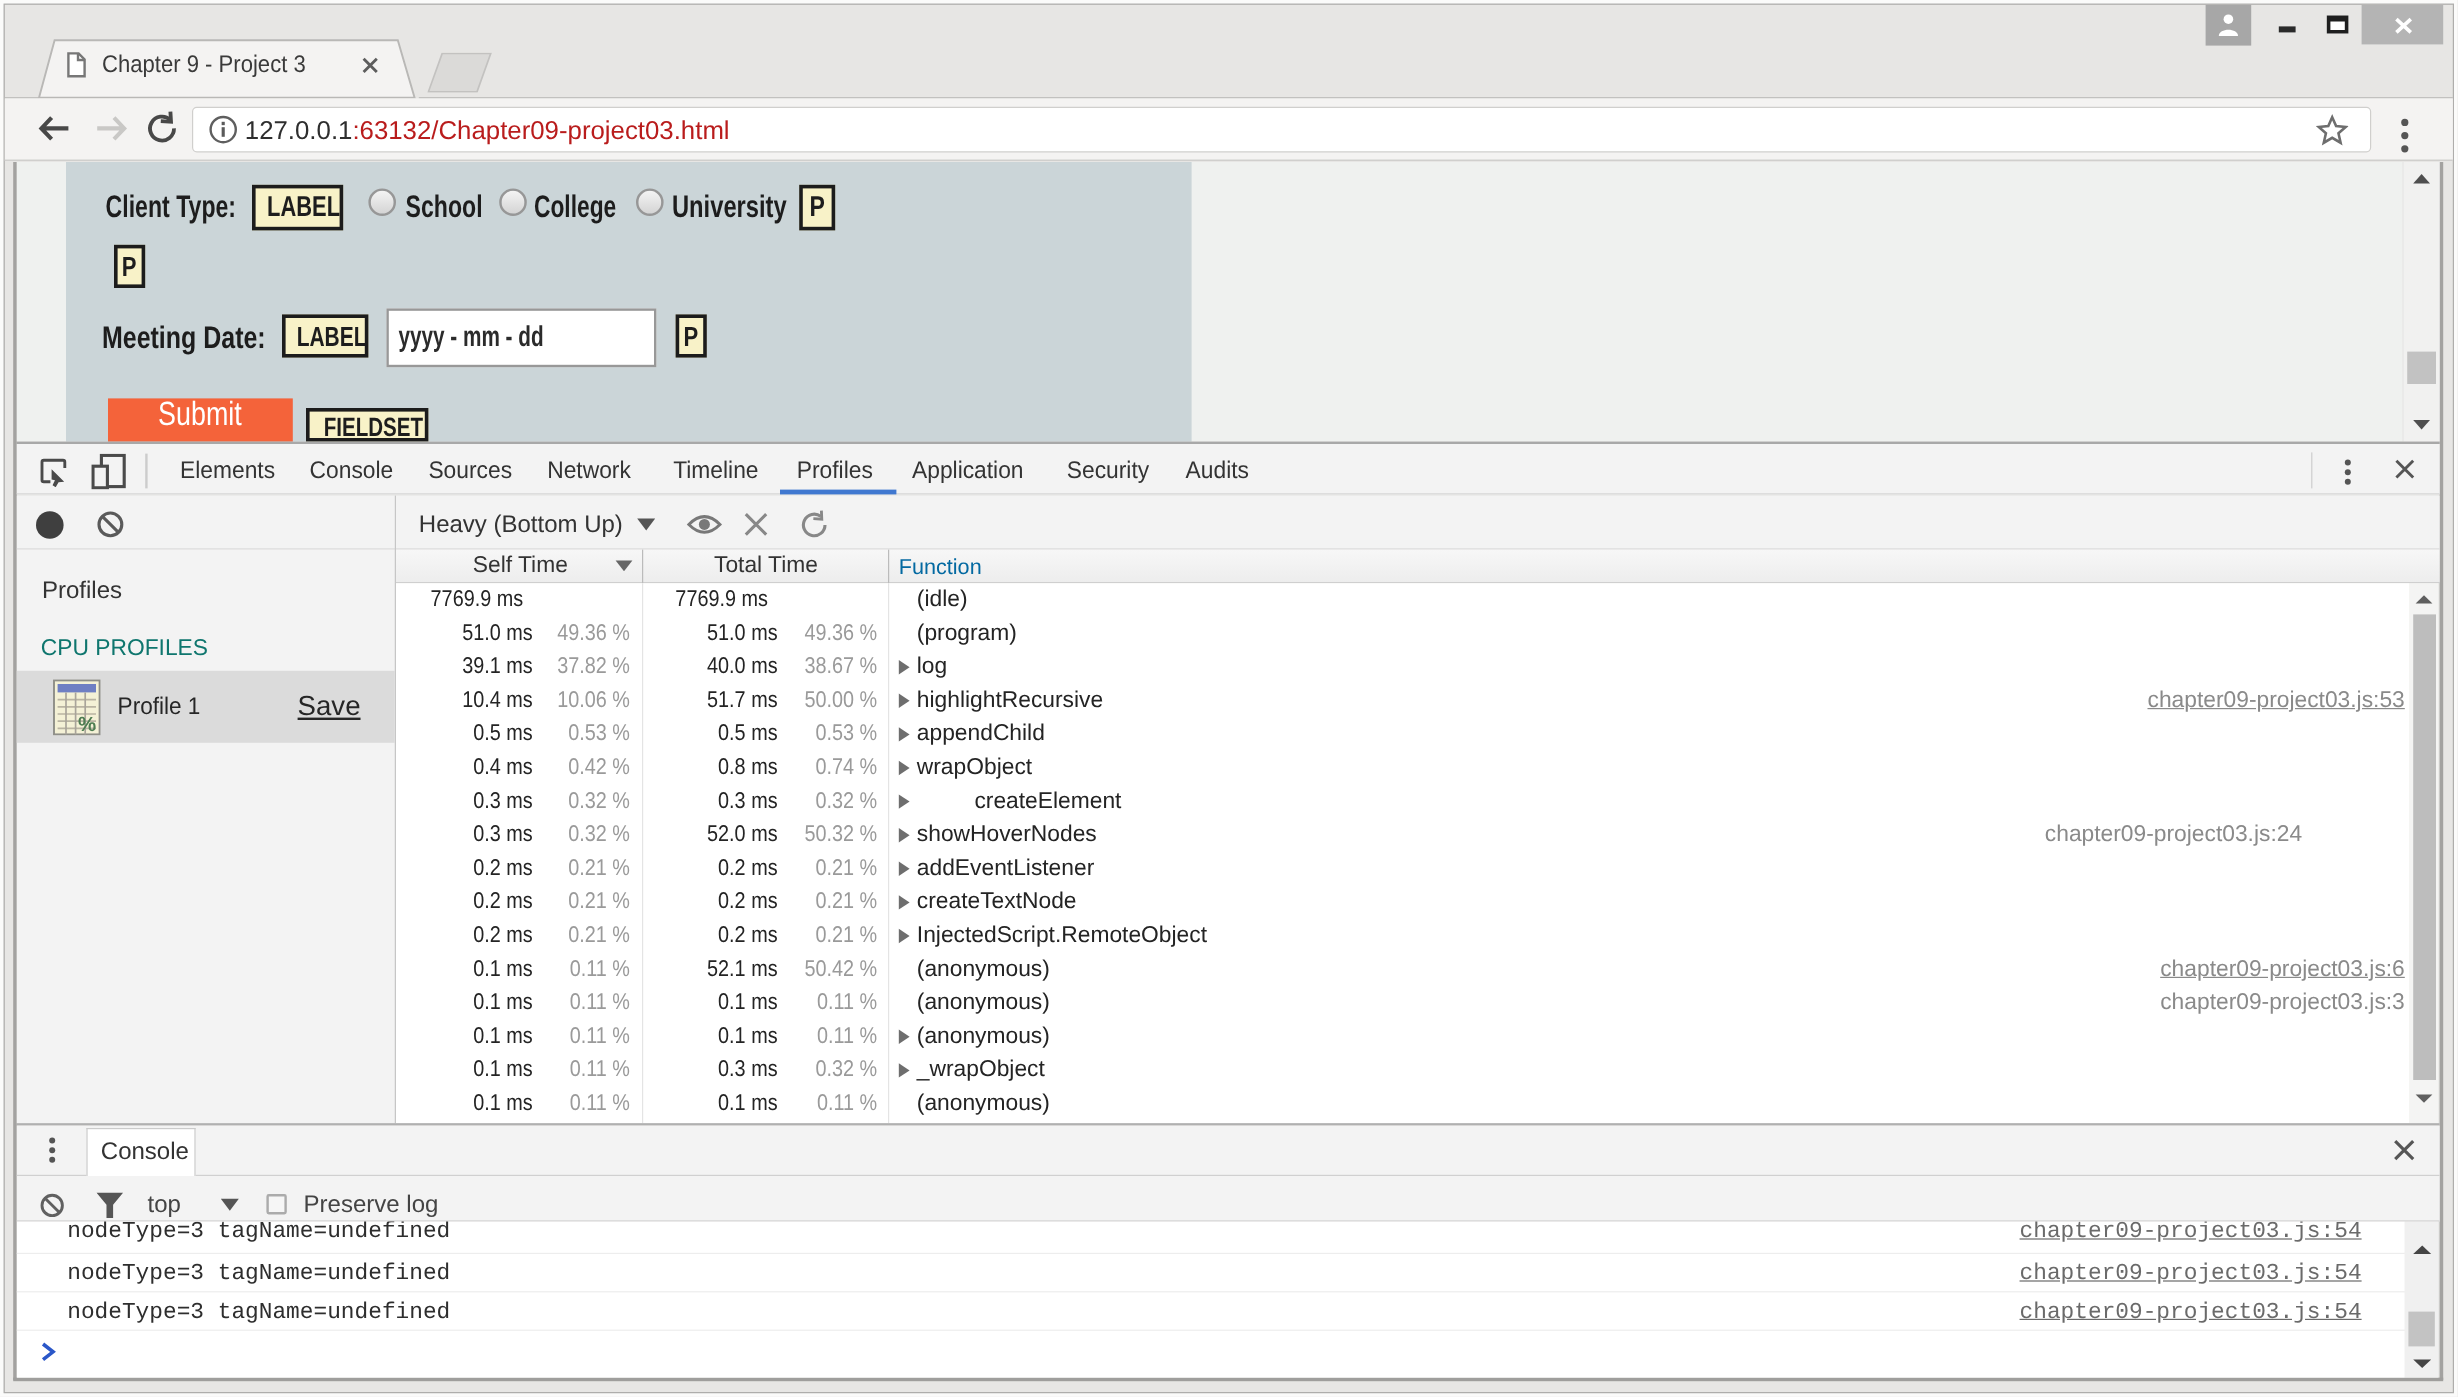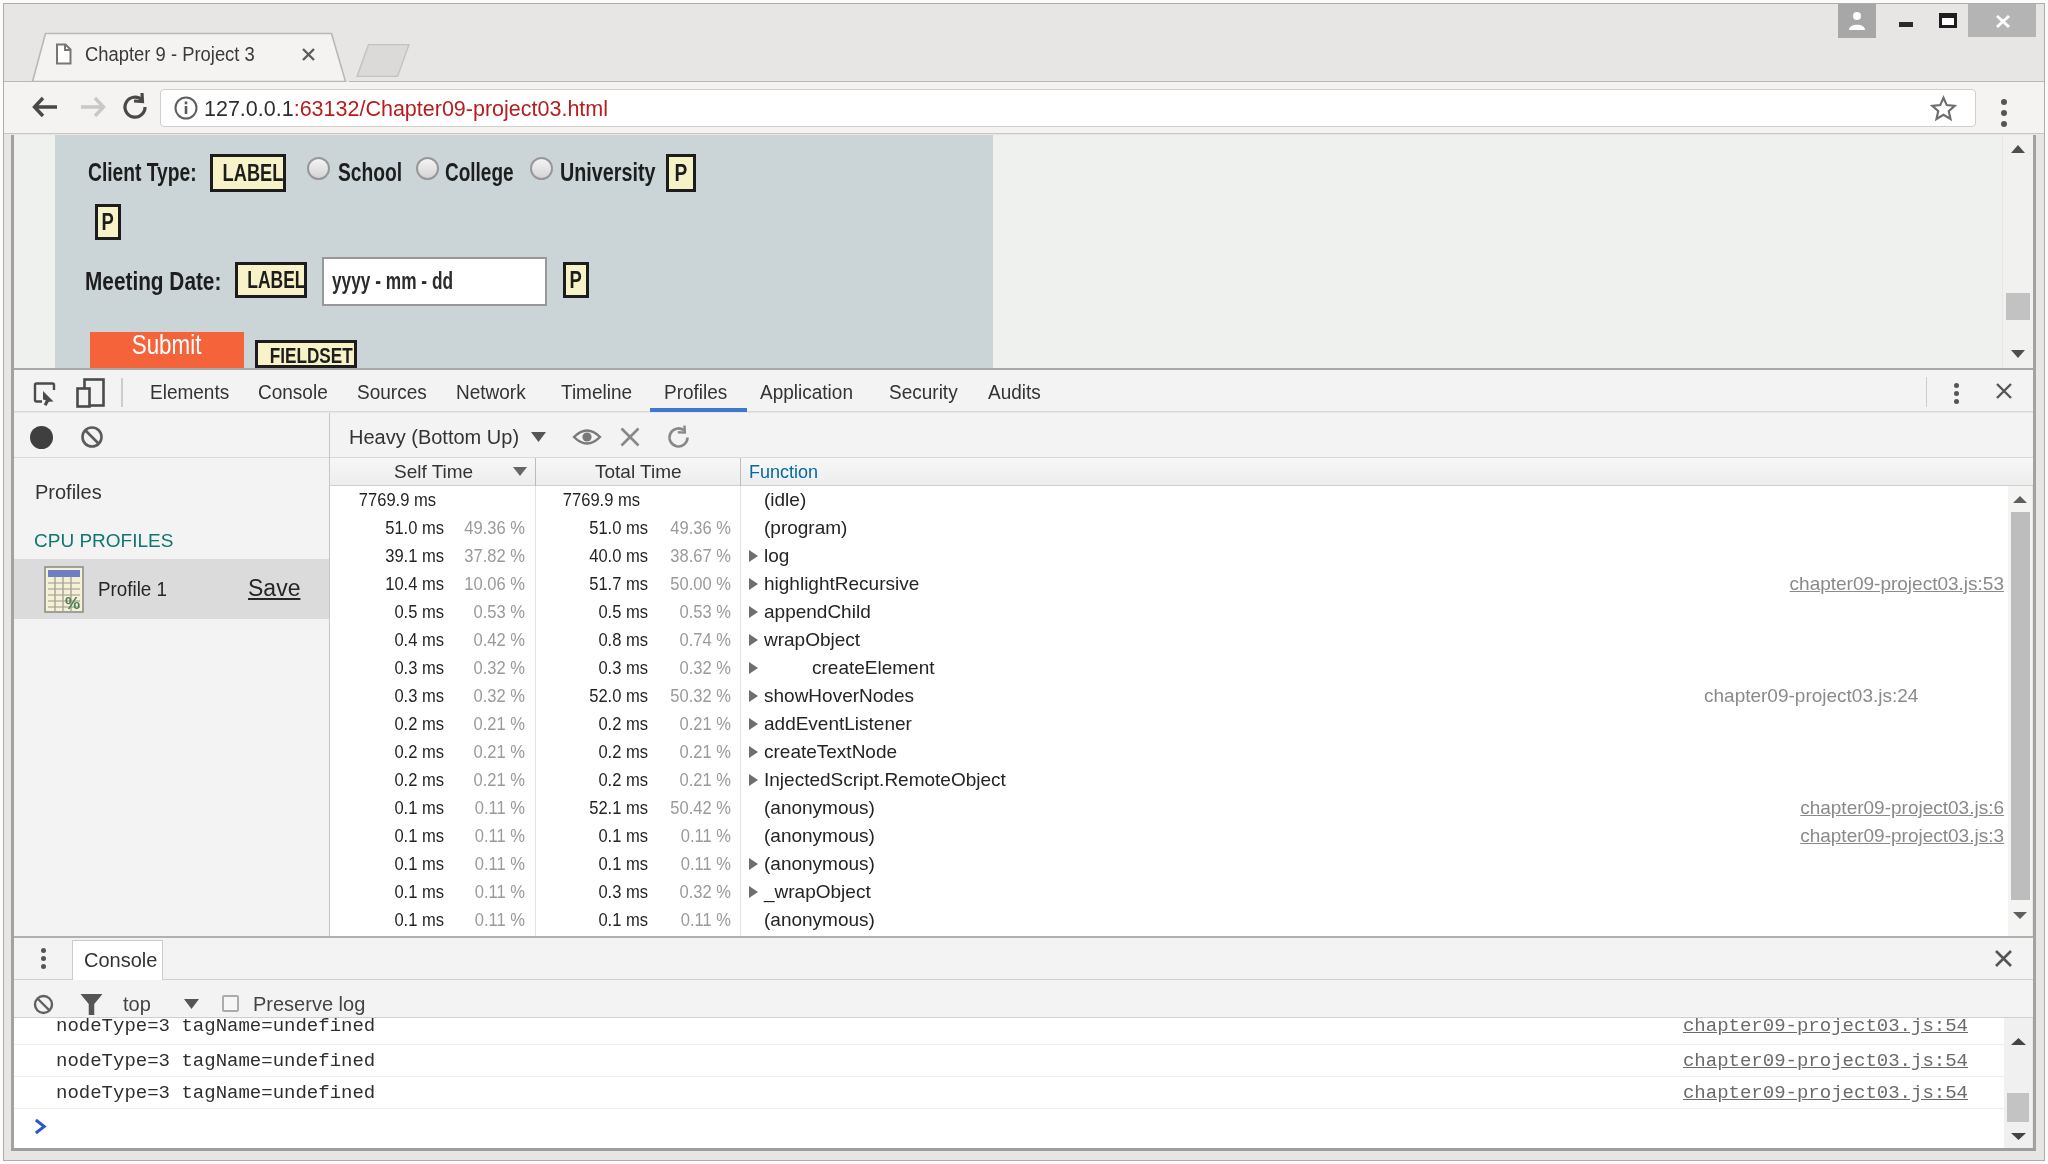--- a/index.html
+++ b/index.html
@@ -255,21 +255,21 @@
 <div class="a tx" style="left:325px;top:797px;width:200px;text-align:right;color:#9a9a9a;transform:scaleX(.87);transform-origin:right center;font-size:19px;height:22px;line-height:22px;">0.11 %</div>
 <div class="a tx" style="left:448px;top:797px;width:200px;text-align:right;color:#242424;transform:scaleX(.87);transform-origin:right center;font-size:19px;height:22px;line-height:22px;">52.1 ms</div>
 <div class="a tx" style="left:531px;top:797px;width:200px;text-align:right;color:#9a9a9a;transform:scaleX(.87);transform-origin:right center;font-size:19px;height:22px;line-height:22px;">50.42 %</div>
 <div class="a tx" style="left:764px;top:797px;color:#242424;font-size:19px;height:22px;line-height:22px;">(anonymous)</div>
 <div class="a tx" style="left:1704px;top:797px;width:300px;text-align:right;color:#8a8a8a;text-decoration:underline;font-size:19px;height:22px;line-height:22px;">chapter09-project03.js:6</div>
 <div class="a tx" style="left:244px;top:825px;width:200px;text-align:right;color:#242424;transform:scaleX(.87);transform-origin:right center;font-size:19px;height:22px;line-height:22px;">0.1 ms</div>
 <div class="a tx" style="left:325px;top:825px;width:200px;text-align:right;color:#9a9a9a;transform:scaleX(.87);transform-origin:right center;font-size:19px;height:22px;line-height:22px;">0.11 %</div>
 <div class="a tx" style="left:448px;top:825px;width:200px;text-align:right;color:#242424;transform:scaleX(.87);transform-origin:right center;font-size:19px;height:22px;line-height:22px;">0.1 ms</div>
 <div class="a tx" style="left:531px;top:825px;width:200px;text-align:right;color:#9a9a9a;transform:scaleX(.87);transform-origin:right center;font-size:19px;height:22px;line-height:22px;">0.11 %</div>
 <div class="a tx" style="left:764px;top:825px;color:#242424;font-size:19px;height:22px;line-height:22px;">(anonymous)</div>
-<div class="a tx" style="left:1704px;top:825px;width:300px;text-align:right;color:#8a8a8a;text-decoration:underline;font-size:19px;height:22px;line-height:22px;">chapter09-project03.js:3</div>
+<div class="a tx" style="left:1704px;top:825px;width:300px;text-align:right;color:#8a8a8a;font-size:19px;height:22px;line-height:22px;">chapter09-project03.js:3</div>
 <div class="a tx" style="left:244px;top:853px;width:200px;text-align:right;color:#242424;transform:scaleX(.87);transform-origin:right center;font-size:19px;height:22px;line-height:22px;">0.1 ms</div>
 <div class="a tx" style="left:325px;top:853px;width:200px;text-align:right;color:#9a9a9a;transform:scaleX(.87);transform-origin:right center;font-size:19px;height:22px;line-height:22px;">0.11 %</div>
 <div class="a tx" style="left:448px;top:853px;width:200px;text-align:right;color:#242424;transform:scaleX(.87);transform-origin:right center;font-size:19px;height:22px;line-height:22px;">0.1 ms</div>
 <div class="a tx" style="left:531px;top:853px;width:200px;text-align:right;color:#9a9a9a;transform:scaleX(.87);transform-origin:right center;font-size:19px;height:22px;line-height:22px;">0.11 %</div>
 <svg class="a" style="left:748px;top:857px" width="11" height="14" viewBox="0 0 11 14">
     <path d="M1 1 L10 7 L1 13 Z" fill="#6e6e6e"></path>
   </svg>
 <div class="a tx" style="left:764px;top:853px;color:#242424;font-size:19px;height:22px;line-height:22px;">(anonymous)</div>
 <div class="a tx" style="left:244px;top:881px;width:200px;text-align:right;color:#242424;transform:scaleX(.87);transform-origin:right center;font-size:19px;height:22px;line-height:22px;">0.1 ms</div>
 <div class="a tx" style="left:325px;top:881px;width:200px;text-align:right;color:#9a9a9a;transform:scaleX(.87);transform-origin:right center;font-size:19px;height:22px;line-height:22px;">0.11 %</div>

